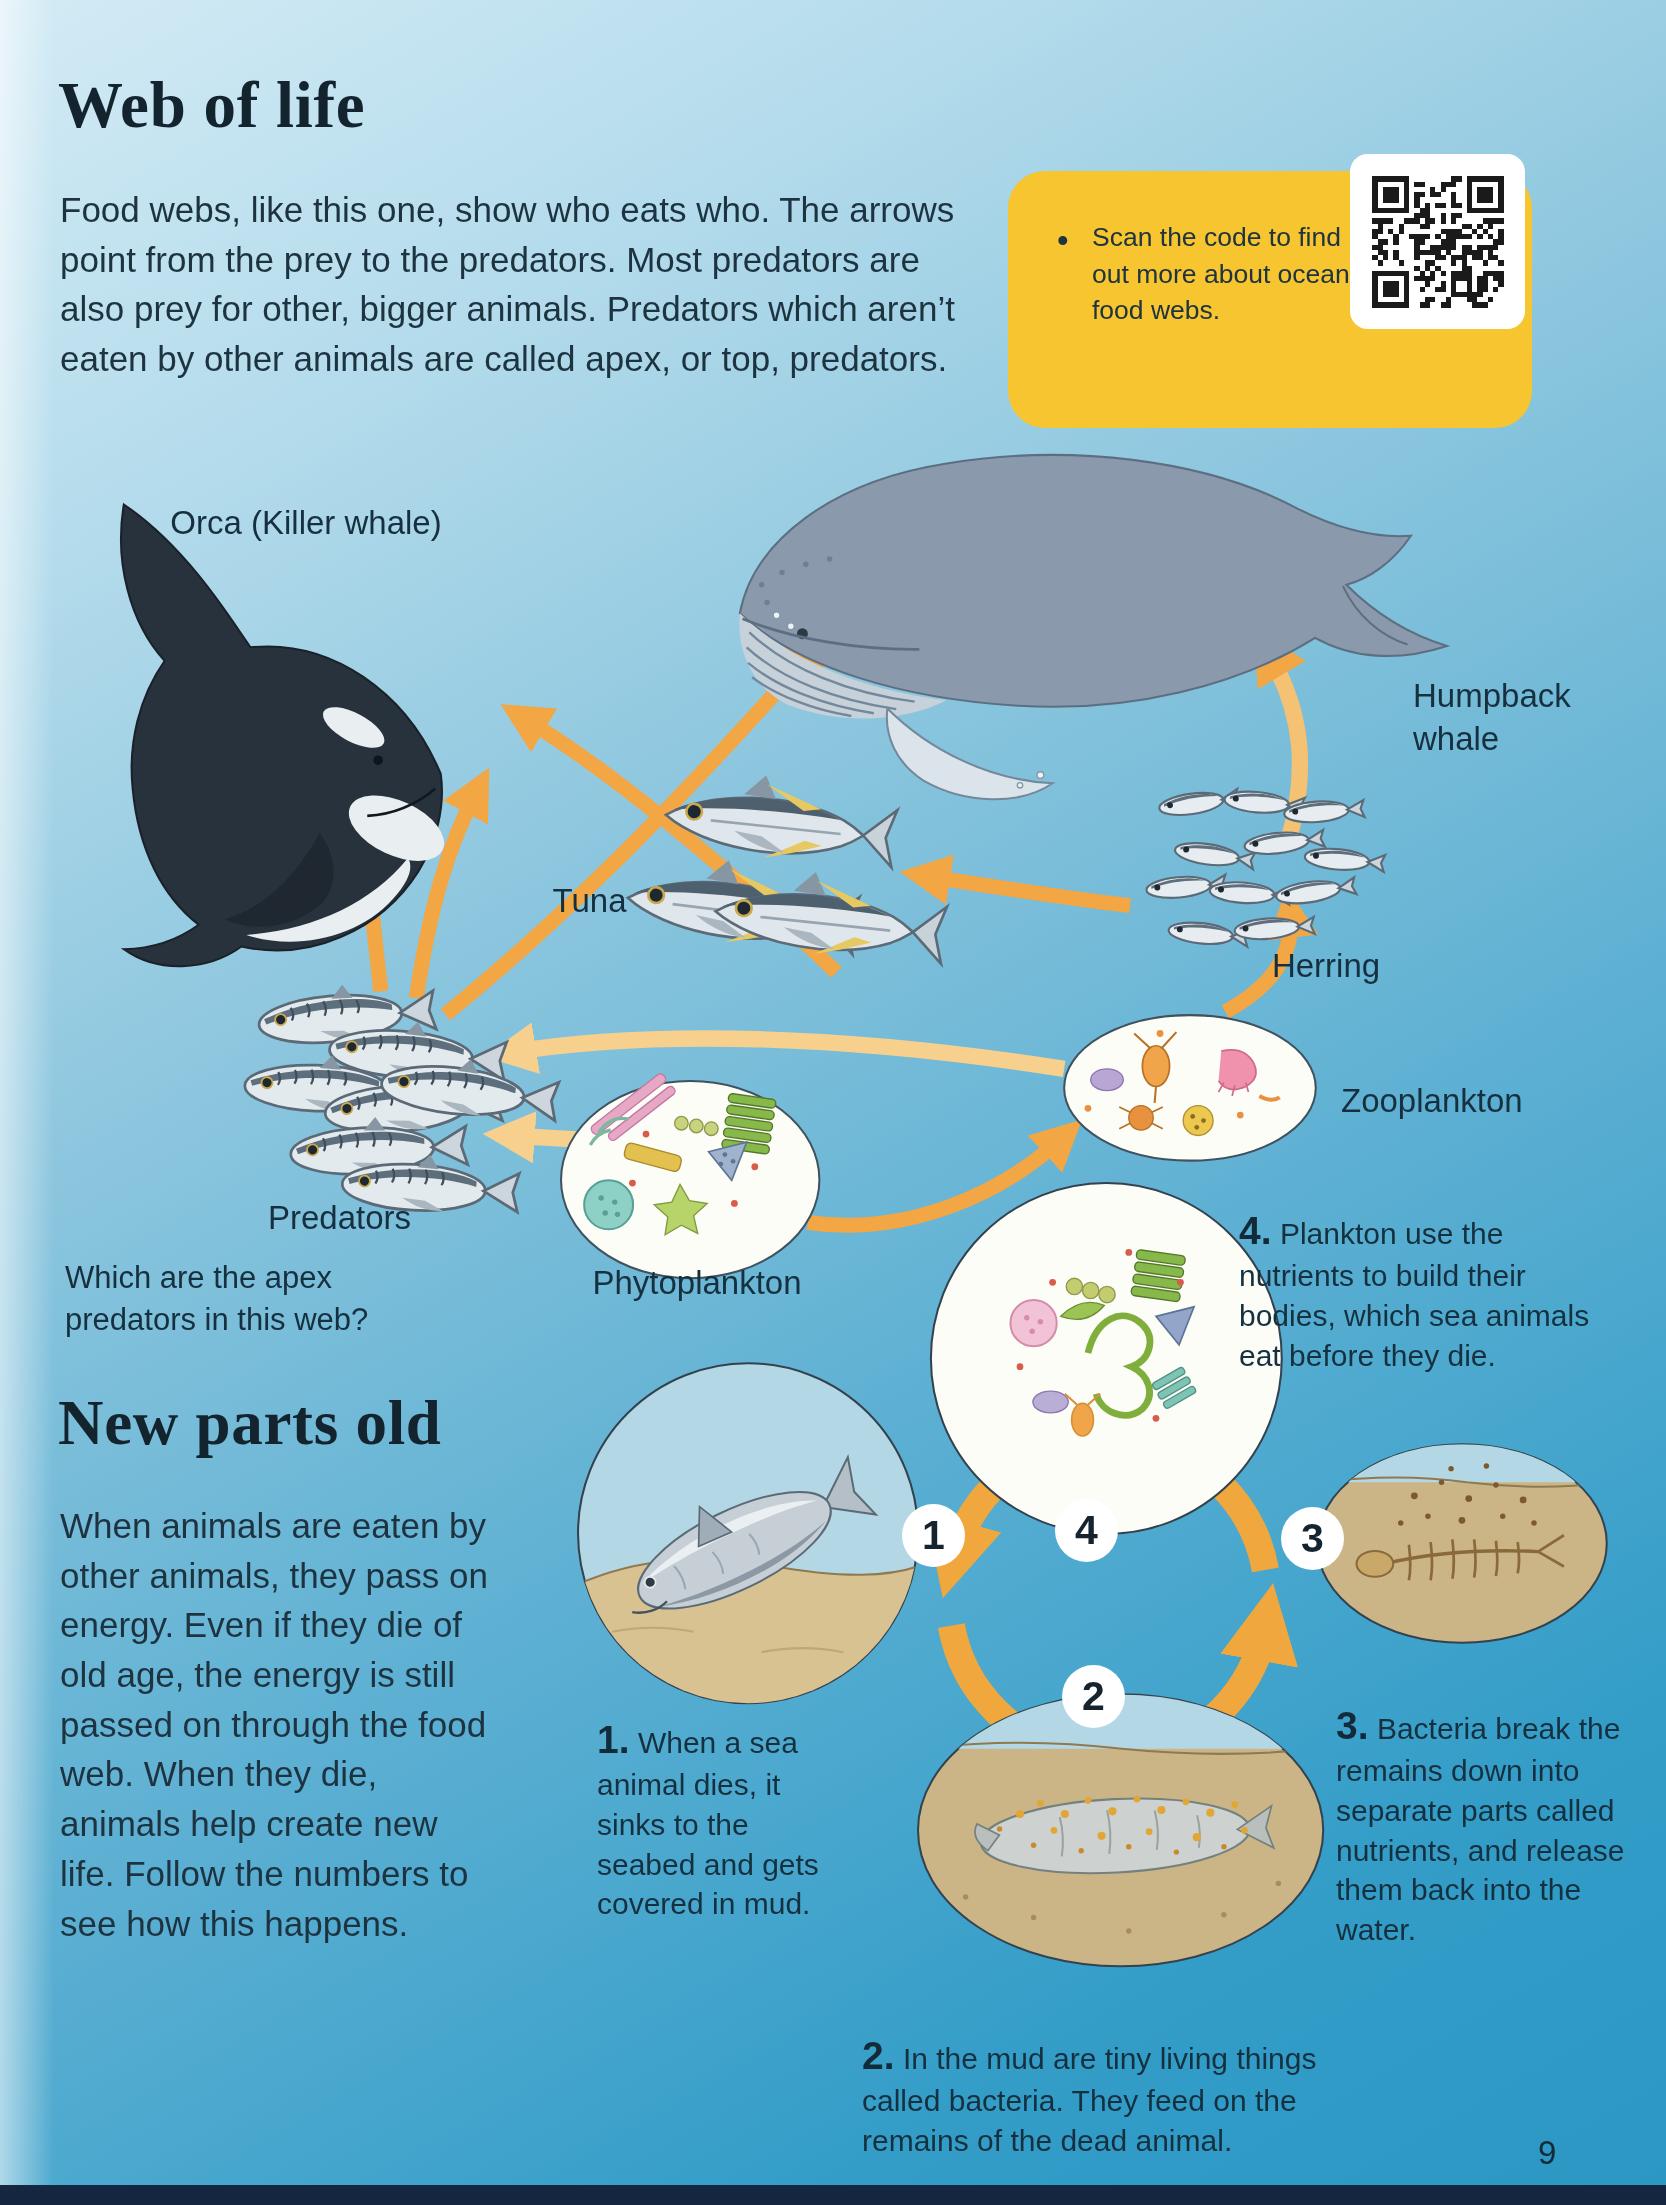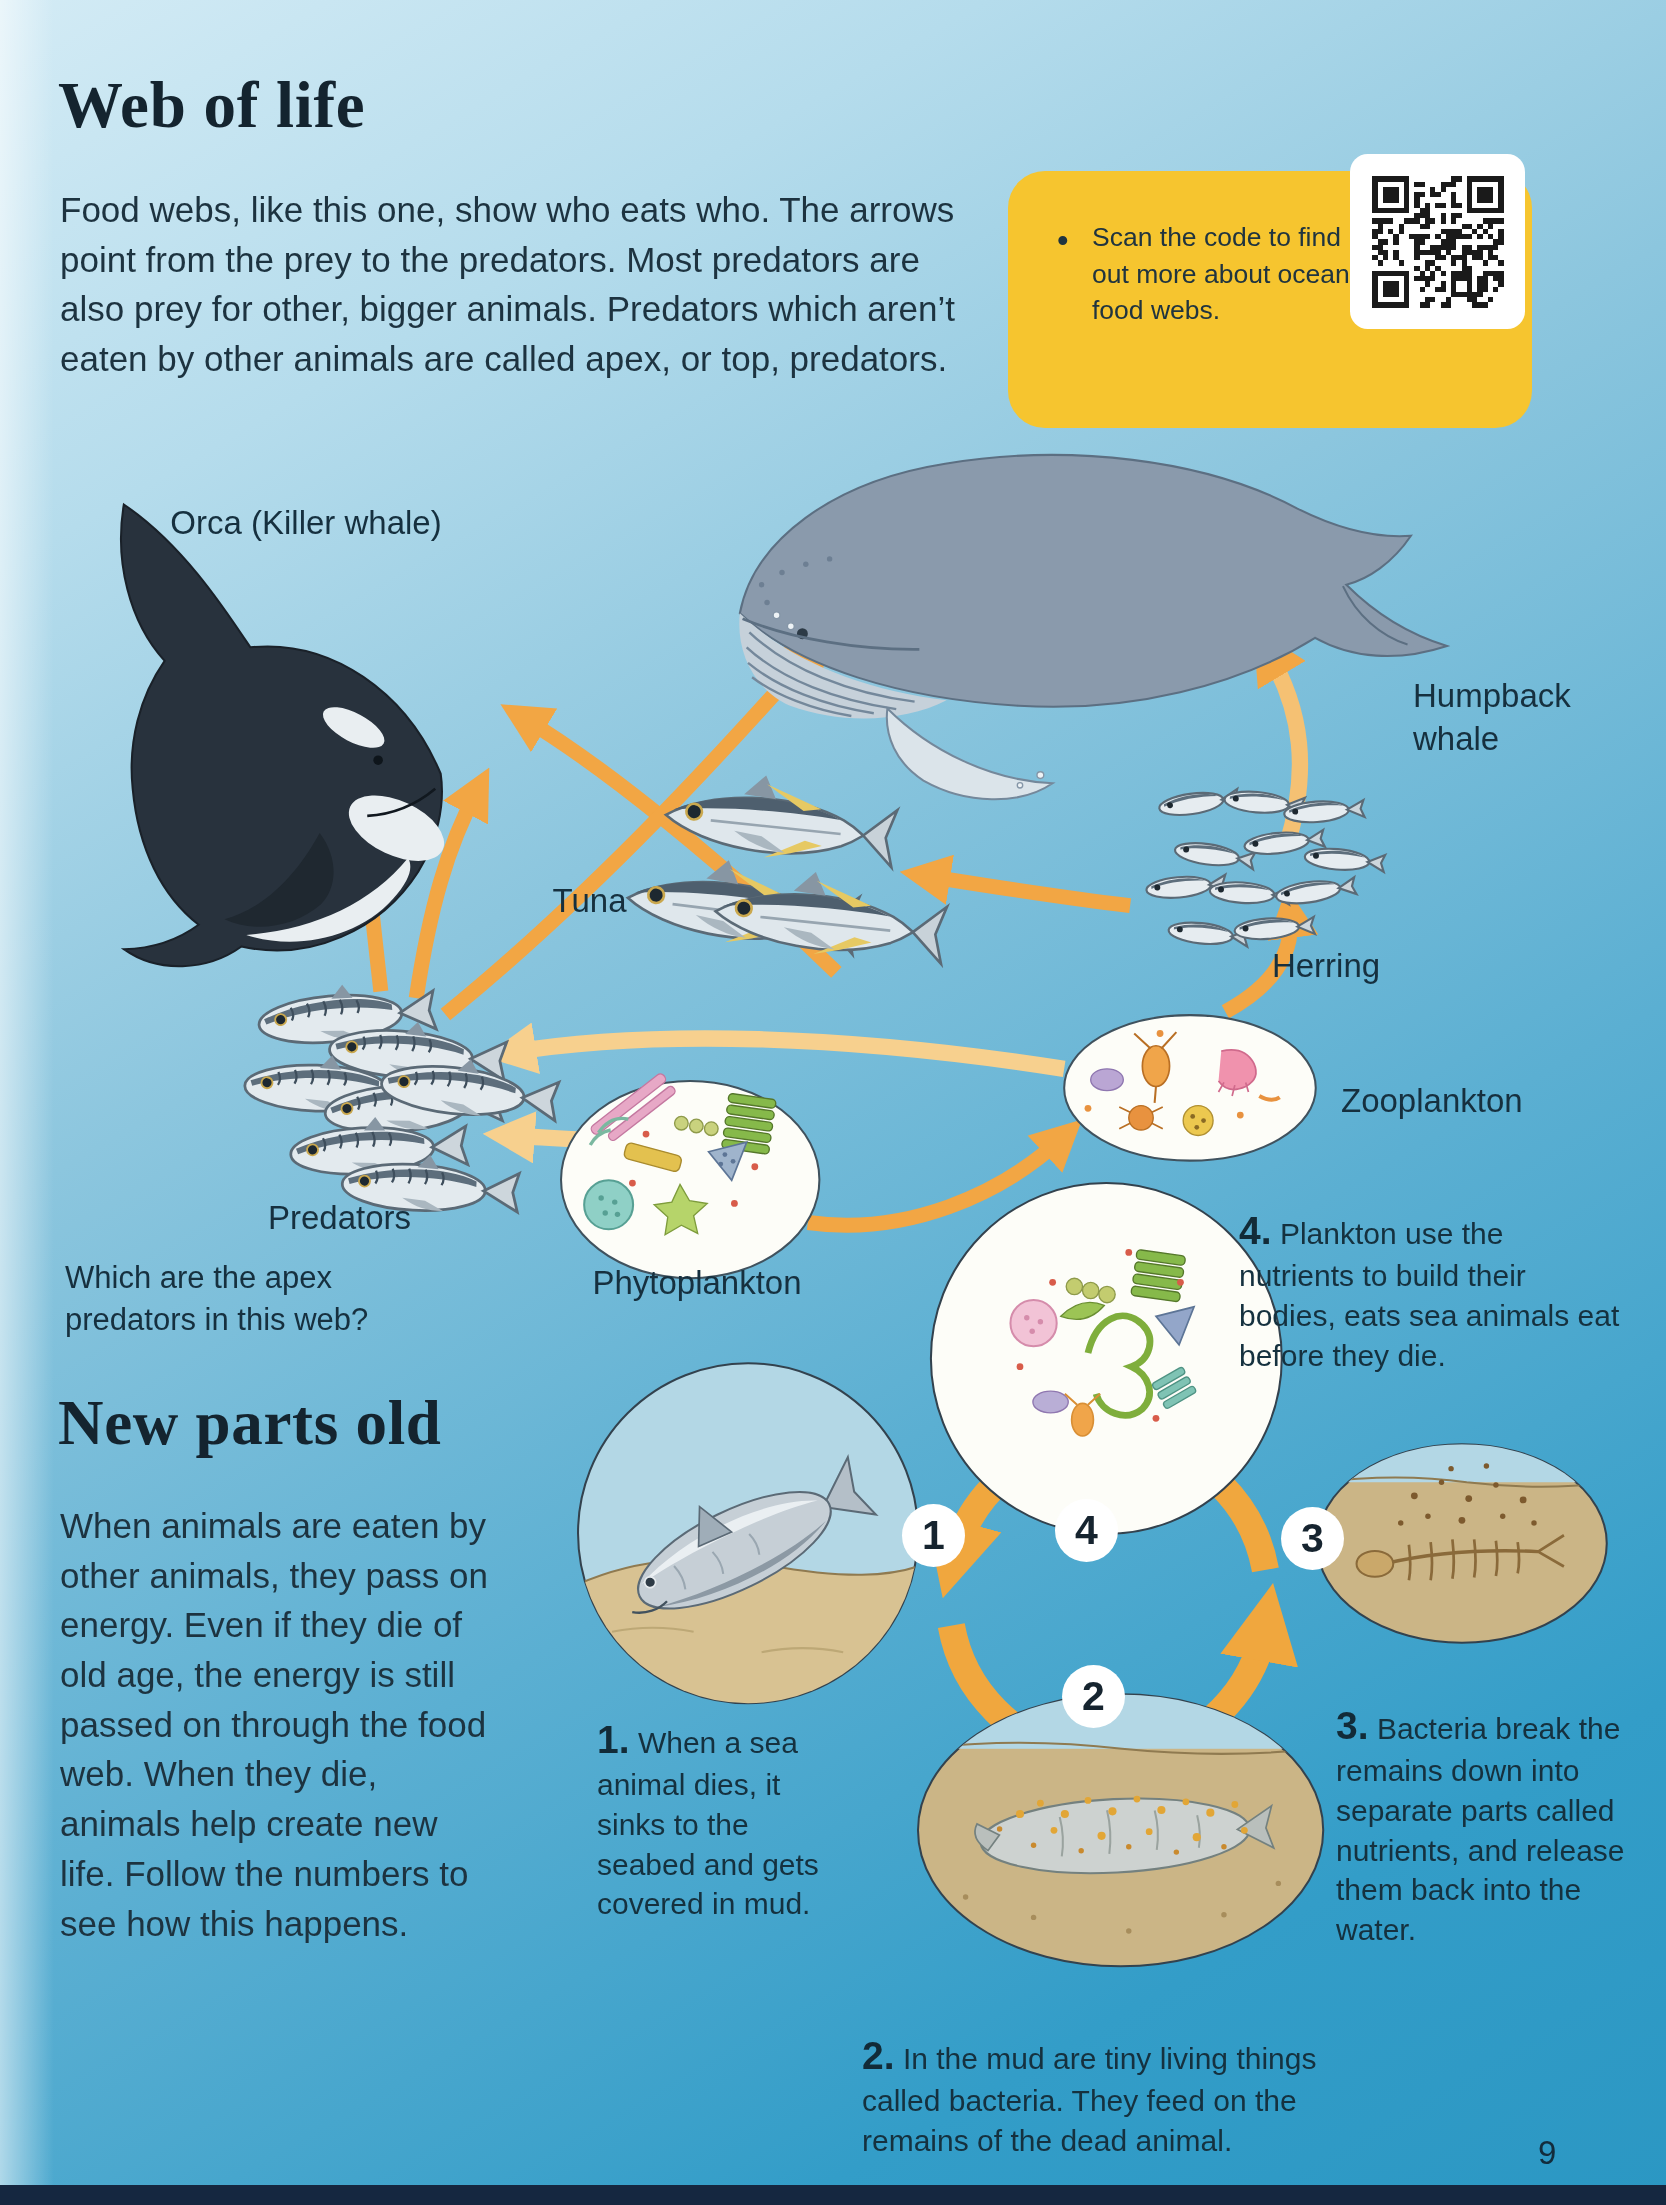--- a/index.html
+++ b/index.html
@@ -655,21 +655,21 @@
   <p class="txt step" style="left:862px;top:2030px;width:476px;">
     <span class="step-num">2.</span>
     <span>In the mud are tiny living things called bacteria. They feed on the remains of the dead animal.</span>
   </p>
   <p class="txt step" style="left:1336px;top:1700px;width:306px;">
     <span class="step-num">3.</span>
     <span>Bacteria break the remains down into separate parts called nutrients, and release them back into the water.</span>
   </p>
   <p class="txt step" style="left:1239px;top:1205px;width:381px;">
     <span class="step-num">4.</span>
-    <span>Plankton use the nutrients to build their bodies, eats sea animals eat before they die.</span>
+    <span>Plankton use the nutrients to build their bodies, which sea animals eat before they die.</span>
   </p>
 
   <div class="badge" style="left:902px;top:1504px;">1</div>
   <div class="badge" style="left:1062px;top:1665px;">2</div>
   <div class="badge" style="left:1281px;top:1507px;">3</div>
   <div class="badge" style="left:1055px;top:1499px;">4</div>
 
   <div class="txt page-number" style="left:1538px;top:2134px;">9</div>
 
   <div class="bottom-strip"></div>

